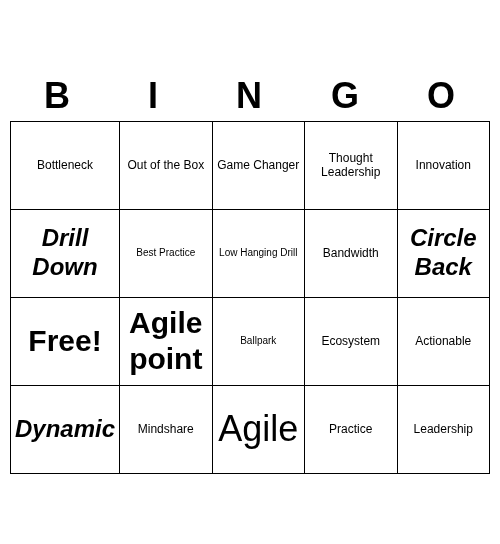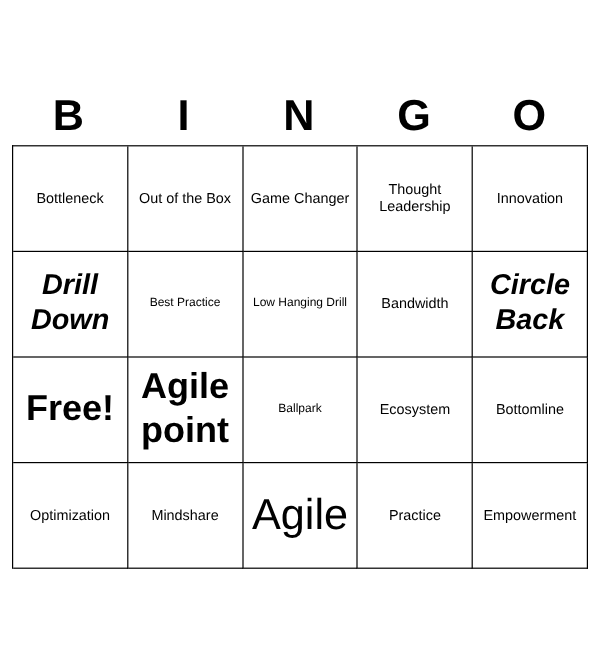--- a/index.html
+++ b/index.html
@@ -130,31 +130,31 @@
       <div class="bingo-cell">
         <span class="cell-text size-xlarge">Agile point</span>
       </div>
       <div class="bingo-cell">
         <span class="cell-text size-medium">Ballpark</span>
       </div>
       <div class="bingo-cell">
         <span class="cell-text size-small">Ecosystem</span>
       </div>
       <div class="bingo-cell">
-        <span class="cell-text size-small">Bottomline</span>
+        <span class="cell-text size-small">Actionable</span>
       </div>
       <div class="bingo-cell">
-        <span class="cell-text size-small">Optimization</span>
+        <span class="cell-text size-large">Dynamic</span>
       </div>
       <div class="bingo-cell">
         <span class="cell-text size-small">Mindshare</span>
       </div>
       <div class="bingo-cell">
         <span class="cell-text size-xxlarge">Agile</span>
       </div>
       <div class="bingo-cell">
         <span class="cell-text size-small">Practice</span>
       </div>
       <div class="bingo-cell">
-        <span class="cell-text size-small">Empowerment</span>
+        <span class="cell-text size-small">Leadership</span>
       </div>
     </div>
 </div>
 
 </body></html>

